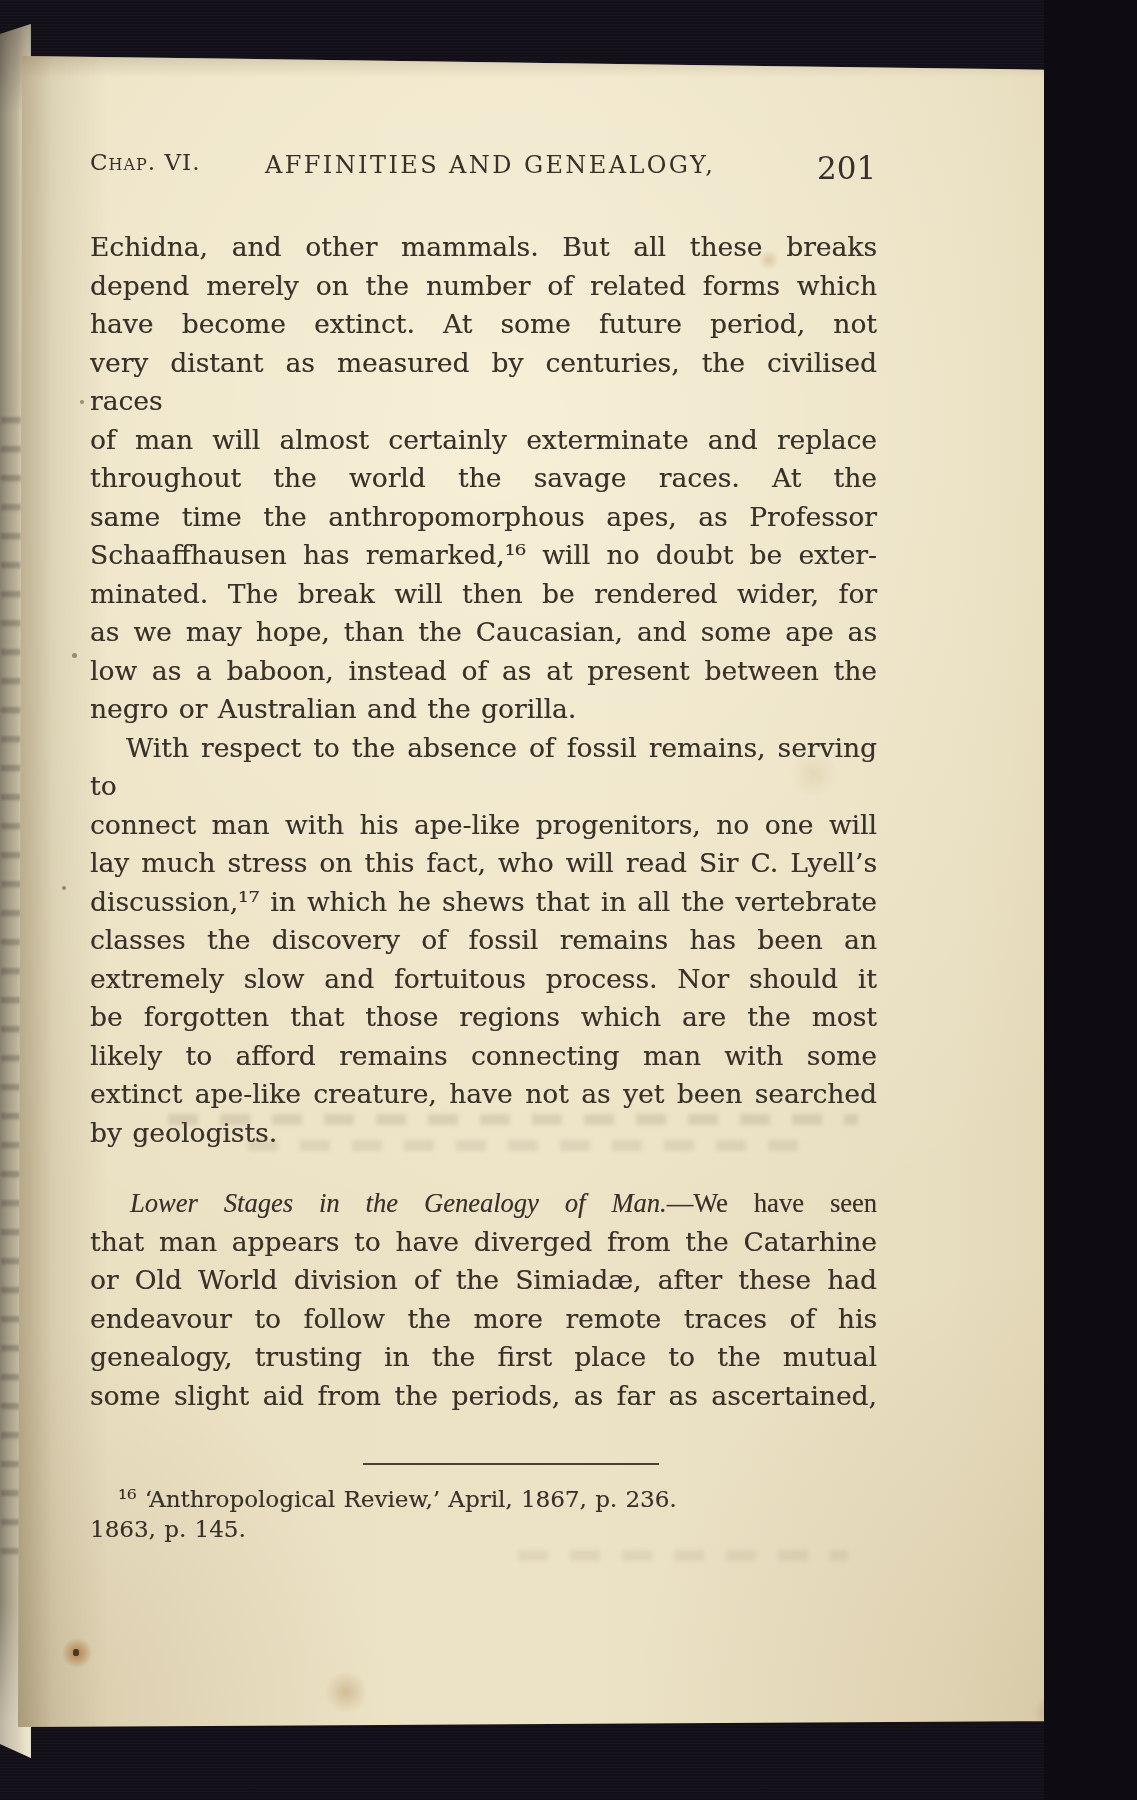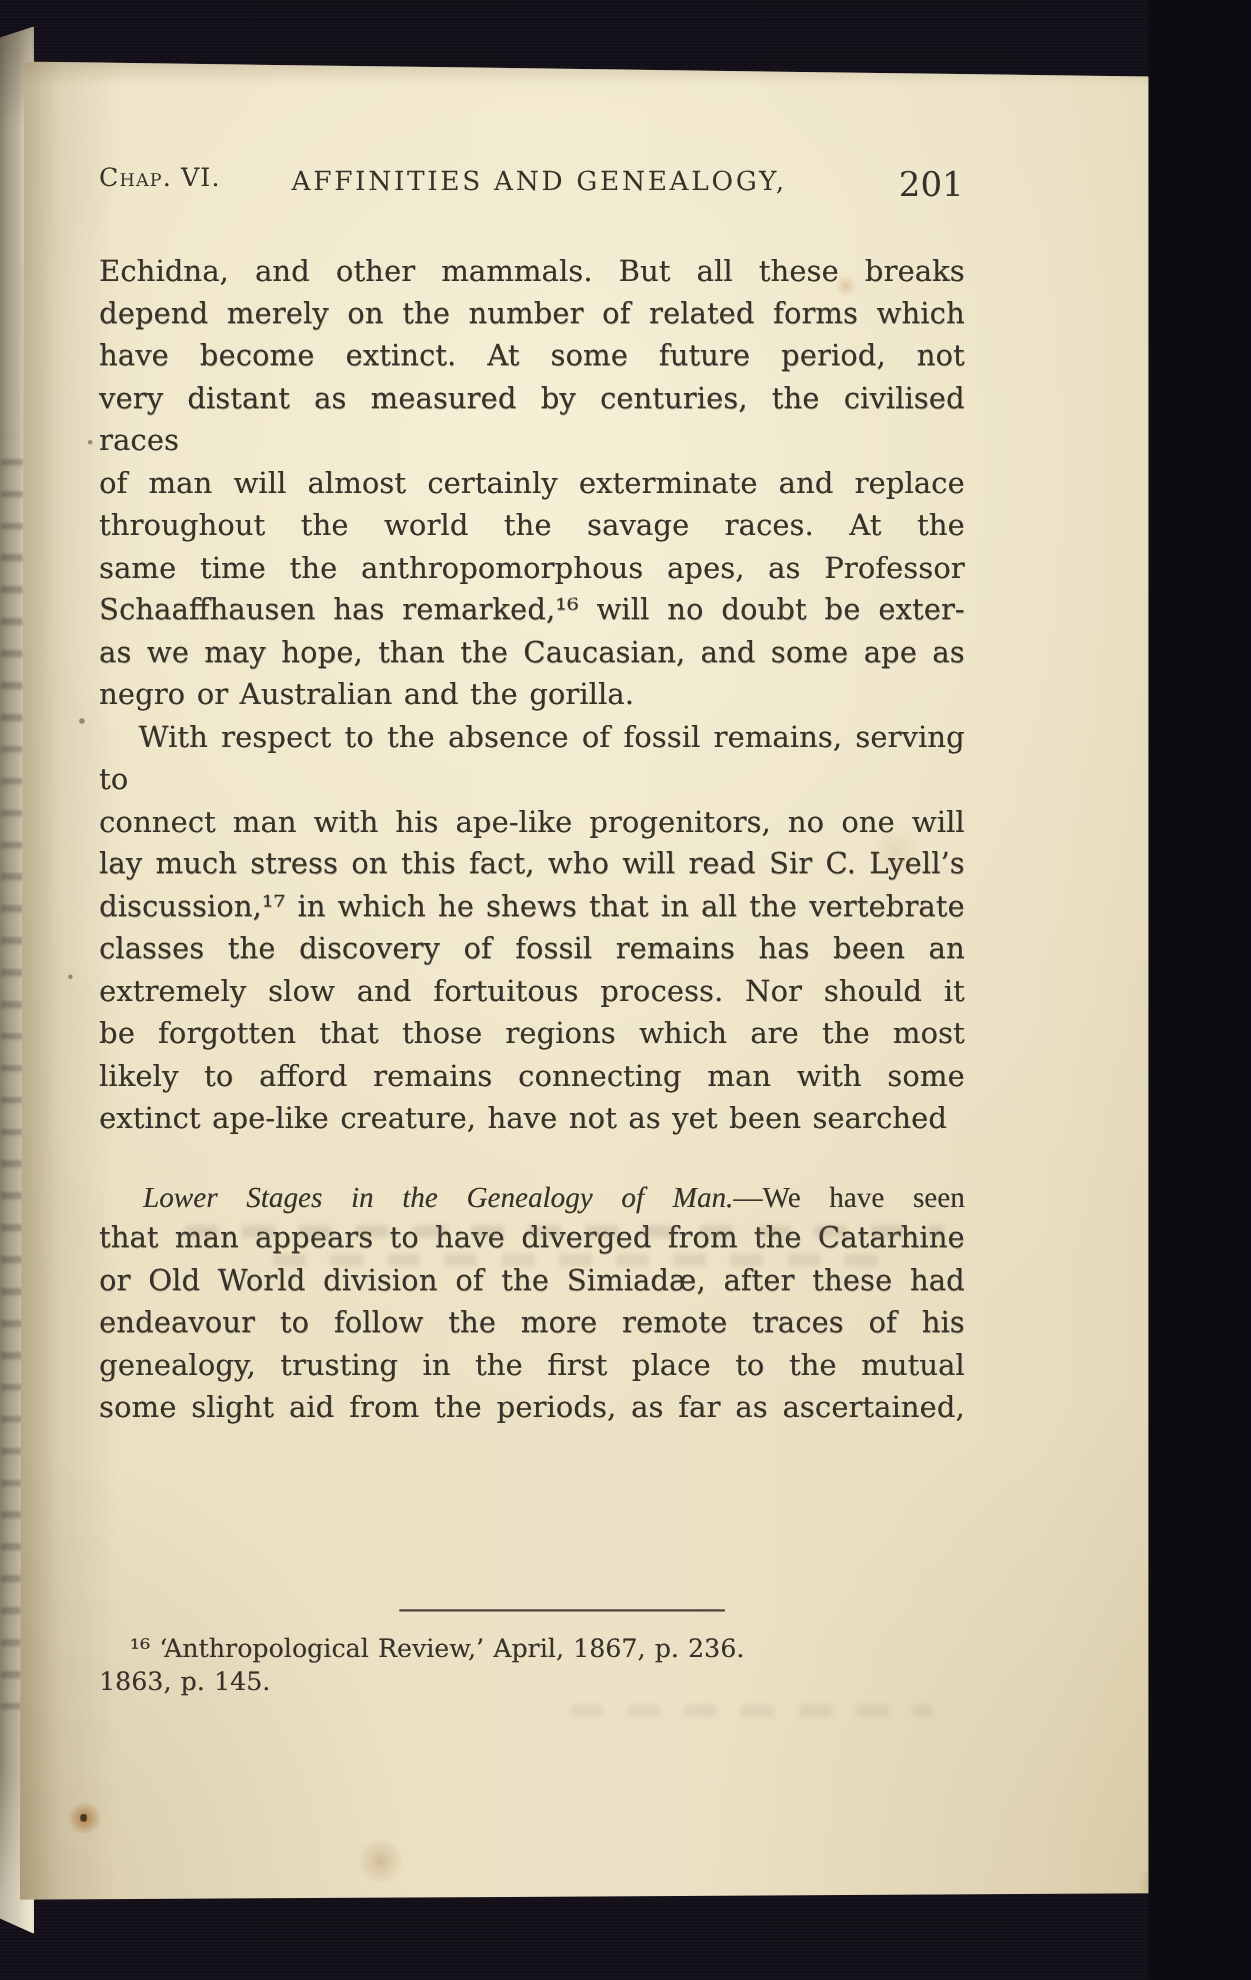--- a/index.html
+++ b/index.html
@@ -125,33 +125,36 @@
     <div class="body-block">
       <div class="para endshort">
           <div class="line">Echidna, and other mammals. But all these breaks</div>
           <div class="line">depend merely on the number of related forms which</div>
           <div class="line">have become extinct. At some future period, not</div>
           <div class="line">very distant as measured by centuries, the civilised races</div>
           <div class="line">of man will almost certainly exterminate and replace</div>
           <div class="line">throughout the world the savage races. At the</div>
           <div class="line">same time the anthropomorphous apes, as Professor</div>
           <div class="line">Schaaffhausen has remarked,¹⁶ will no doubt be exter-</div>
+          <div class="line">minated. The break will then be rendered wider, for</div>
           <div class="line">as we may hope, than the Caucasian, and some ape as</div>
+          <div class="line">low as a baboon, instead of as at present between the</div>
           <div class="line">negro or Australian and the gorilla.</div>
         </div>
       <div class="para endshort indent-first">
           <div class="line">With respect to the absence of fossil remains, serving to</div>
           <div class="line">connect man with his ape-like progenitors, no one will</div>
           <div class="line">lay much stress on this fact, who will read Sir C. Lyell’s</div>
           <div class="line">discussion,¹⁷ in which he shews that in all the vertebrate</div>
           <div class="line">classes the discovery of fossil remains has been an</div>
           <div class="line">extremely slow and fortuitous process. Nor should it</div>
           <div class="line">be forgotten that those regions which are the most</div>
           <div class="line">likely to afford remains connecting man with some</div>
           <div class="line">extinct ape-like creature, have not as yet been searched</div>
+          <div class="line">by geologists.</div>
         </div>
       <div class="para section-para">
         <div class="line lead"><span class="ital">Lower Stages in the Genealogy of Man.</span><span>—We have seen</span></div>
         <div>
             <div class="line">that man appears to have diverged from the Catarhine</div>
             <div class="line">or Old World division of the Simiadæ, after these had</div>
             <div class="line">endeavour to follow the more remote traces of his</div>
             <div class="line">genealogy, trusting in the first place to the mutual</div>
             <div class="line">some slight aid from the periods, as far as ascertained,</div>
           </div>

